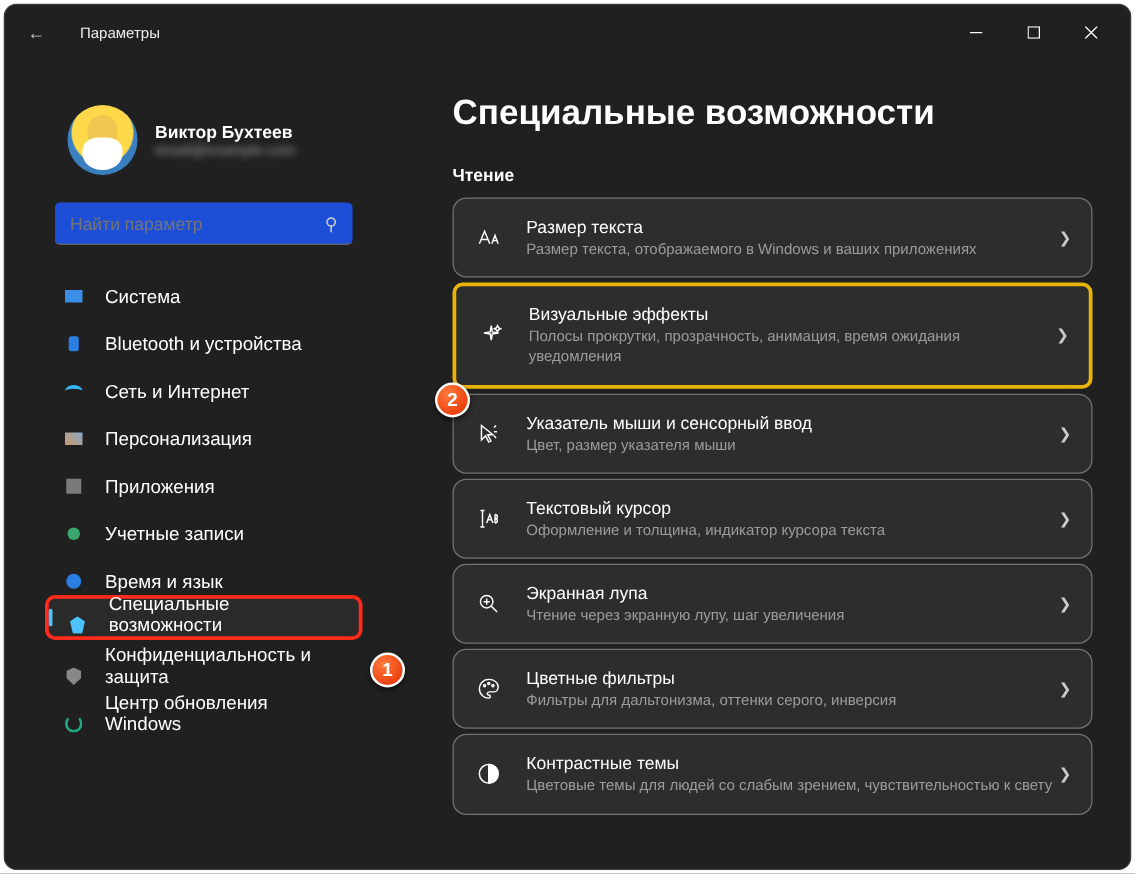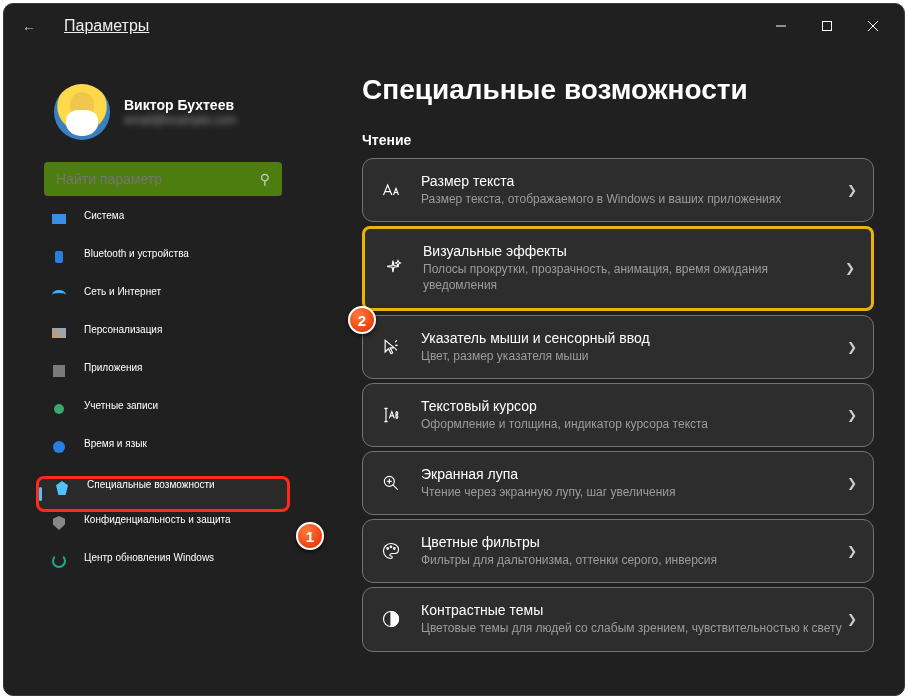--- a/index.html
+++ b/index.html
@@ -4,38 +4,38 @@
 <style>
   * { box-sizing: border-box; margin: 0; padding: 0; font-family: 'Segoe UI', sans-serif; }
   body { background: #fff; width: 908px; height: 699px; overflow: hidden; }
   .window {
     width: 902px; height: 693px; margin: 3px; background: #202020;
     border-radius: 10px; color: #fff; position: relative; overflow: hidden;
     border: 1px solid #3a3a3a;
   }
   .titlebar { height: 44px; display: flex; align-items: center; padding: 0 8px 0 18px; }
   .back-arrow { width: 24px; font-size: 14px; cursor: pointer; color: #ccc; }
-  .title { font-size: 16px; margin-left: 18px; color: #eee; text-decoration: underline; }
+  .title { font-size: 12px; margin-left: 18px; color: #eee; }
   .winbtns { margin-left: auto; display: flex; }
   .winbtn { width: 46px; height: 32px; display: flex; align-items: center; justify-content: center; cursor: pointer; }
   .winbtn svg { stroke: #fff; stroke-width: 1; fill: none; }
   .content { display: flex; height: calc(100% - 44px); }
   .sidebar { width: 318px; padding: 0 32px; flex-shrink: 0; }
   .user { display: flex; align-items: center; margin: 36px 0 22px 18px; }
   .avatar { width: 56px; height: 56px; border-radius: 50%; background: radial-gradient(circle at 50% 40%, #ffd94a 55%, #3a7fbf 58%); flex-shrink: 0; position: relative; overflow: hidden; }
   .avatar::before { content:''; position:absolute; left:28%; right:28%; top:14%; bottom:40%; background:#f0c64e; border-radius:50% 50% 40% 40%; }
   .avatar::after { content:''; position:absolute; left:22%; right:22%; top:46%; bottom:8%; background:#fff; border-radius:40% 40% 50% 50%; }
   .user-info { margin-left: 14px; }
   .user-name { font-size: 14px; font-weight: 600; }
   .user-email { font-size: 12px; color: #999; filter: blur(3px); }
-  .search-box { display: flex; align-items: center; background: #4d7c0f; border-radius: 4px; border-bottom: 1px solid #666; padding: 0 12px; height: 34px; margin: 8px 8px 14px 8px; }
+  .search-box { display: flex; align-items: center; background: #1d4ed8; border-radius: 4px; border-bottom: 1px solid #666; padding: 0 12px; height: 34px; margin: 8px 8px 14px 8px; }
   .search-box input { background:transparent; border:none; outline:none; color:#ccc; font-size:14px; flex:1; }
   .search-icon { font-size: 14px; color: #ccc; }
   .nav { list-style:none; }
-  .nav li { display:flex; align-items:flex-start; height:36px; padding:0 14px; border-radius:4px; cursor:pointer; font-size:10px; margin-bottom:2px; position:relative; }
+  .nav li { display:flex; align-items:flex-end; height:36px; padding:0 14px; border-radius:4px; cursor:pointer; font-size:15px; margin-bottom:2px; position:relative; }
   .nav li .ic { width:18px; height:18px; margin-right:16px; display:flex; align-items:center; justify-content:center; flex-shrink:0; }
   .nav li.highlight { border:3px solid #ff2a1a; border-radius:8px; background:#2a2a2a; }
   .nav li.highlight::before { content:''; position:absolute; left:0; top:8px; bottom:8px; width:3px; background:#4cc2ff; border-radius:2px; }
   .main { flex:1; padding: 0 30px 0 40px; overflow:hidden; }
   h1 { font-size:28px; font-weight:600; margin: 26px 0 26px 0; }
   .section-label { font-size:14px; font-weight:600; margin-bottom:10px; }
   .card {
     background:#2d2d2d; border-radius:11px; padding:14px 16px 14px 14px;
     display:flex; align-items:center; cursor:pointer; margin-bottom:4px;
     border:1px solid #737373; min-height:62px;

